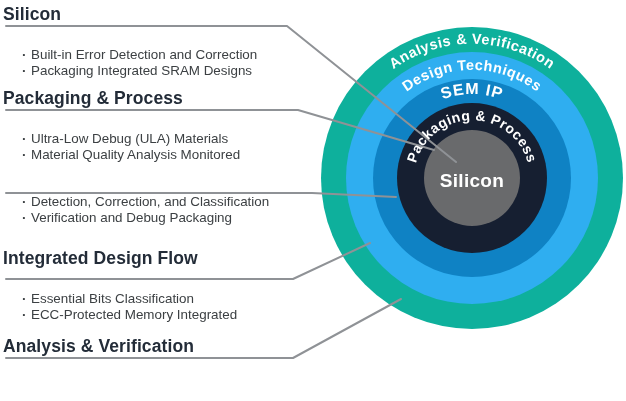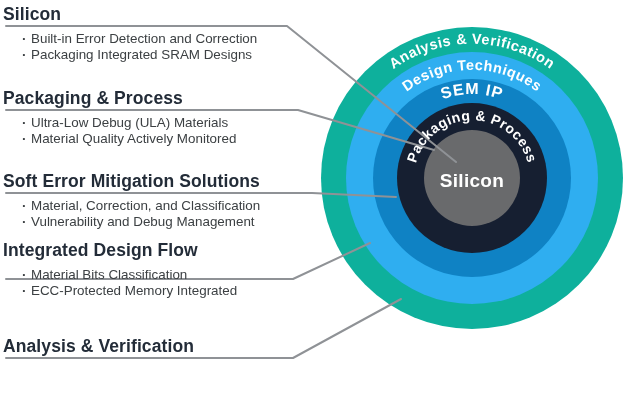--- a/index.html
+++ b/index.html
@@ -6,21 +6,21 @@
   .canvas{
     position:relative;width:626px;height:401px;overflow:hidden;background:#ffffff;
     font-family:"Liberation Sans","DejaVu Sans",sans-serif;
   }
   .diagram-svg{position:absolute;left:0;top:0;}
   .section{position:absolute;left:3px;width:330px;}
   .section h2{
     margin:0;font-size:17.5px;line-height:20px;font-weight:700;color:#232c38;
     letter-spacing:0.1px;
   }
-  .section ul{margin:7px 0 0 0;padding:0;list-style:none;}
+  .section ul{margin:23px 0 0 0;padding:0;list-style:none;}
   .section li{
     position:relative;padding-left:28px;font-size:13.4px;line-height:15.6px;
     color:#3c4043;
   }
   .section li::before{
     content:"\00B7";position:absolute;left:19px;top:0;font-weight:700;color:#3c4043;
   }
   .ring-label{fill:#ffffff;font-weight:700;}
   .ring-label-outer{font-size:14.5px;letter-spacing:0.5px;}
   .ring-label-sem{font-size:16px;letter-spacing:1px;}
@@ -79,36 +79,35 @@
     <ul>
       <li>Built-in Error Detection and Correction</li>
       <li>Packaging Integrated SRAM Designs</li>
     </ul>
   </div>
 
   <div class="section" style="top:88px">
     <h2>Packaging &amp; Process</h2>
     <ul>
       <li>Ultra-Low Debug (ULA) Materials</li>
-      <li>Material Quality Actively Monitored</li>
+      <li>Material Quality Analysis Monitored</li>
     </ul>
   </div>
 
   <div class="section" style="top:171px">
-    <h2>Soft Error Mitigation Solutions</h2>
     <ul>
-      <li>Material, Correction, and Classification</li>
-      <li>Vulnerability and Debug Management</li>
+      <li>Detection, Correction, and Classification</li>
+      <li>Verification and Debug Packaging</li>
     </ul>
   </div>
 
-  <div class="section" style="top:240px">
+  <div class="section" style="top:248px">
     <h2>Integrated Design Flow</h2>
     <ul>
-      <li>Material Bits Classification</li>
+      <li>Essential Bits Classification</li>
       <li>ECC-Protected Memory Integrated</li>
     </ul>
   </div>
 
   <div class="section" style="top:336px">
     <h2>Analysis &amp; Verification</h2>
   </div>
 
 </div>
 

